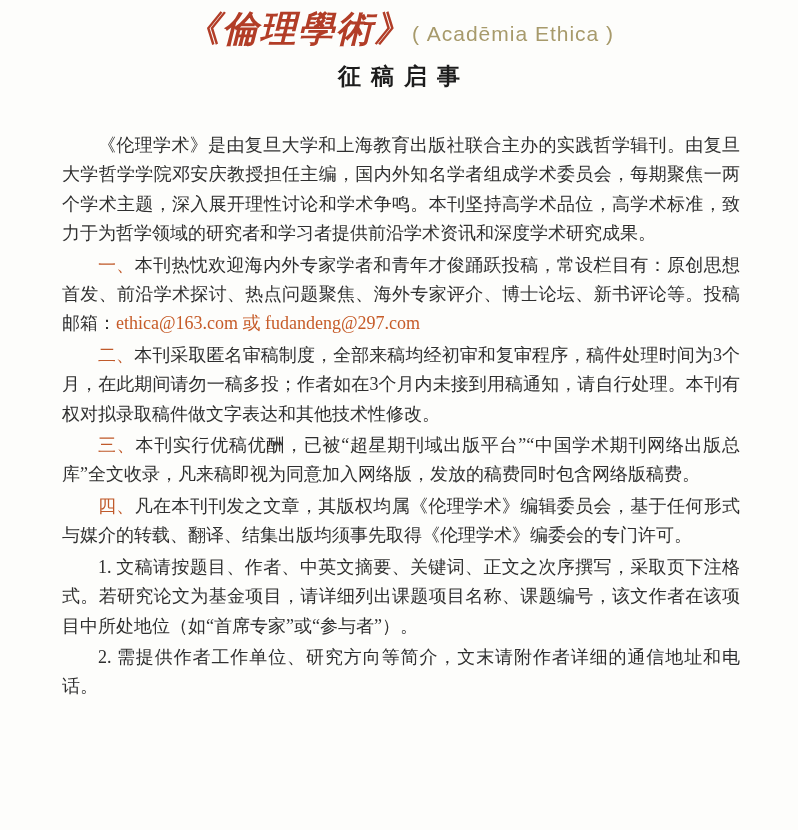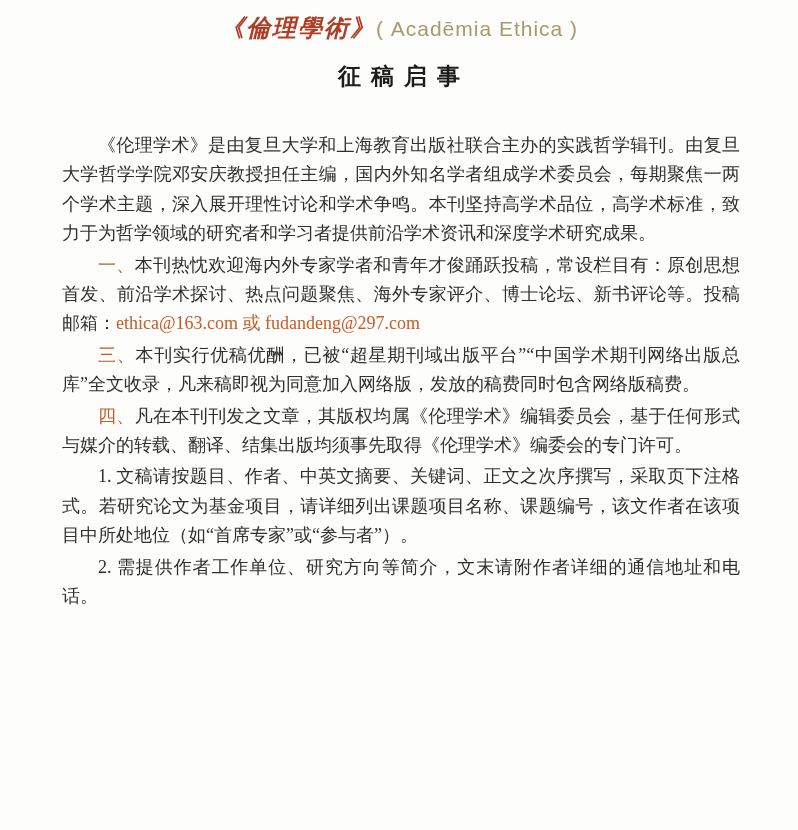--- a/index.html
+++ b/index.html
@@ -24,21 +24,21 @@
     overflow: hidden;
     box-sizing: border-box;
   }
   .masthead {
     text-align: center;
     padding-top: 5px;
     white-space: nowrap;
   }
   .title-zh {
     font-family: "DejaVu Serif", "Liberation Serif", serif;
-    font-size: 24px;
+    font-size: 36px;
     line-height: 46px;
     font-weight: bold;
     font-style: italic;
     letter-spacing: 2px;
     color: var(--title-red);
   }
   .title-latin {
     font-family: Liberation Sans, sans-serif;
     font-size: 21px;
     font-style: normal;
@@ -81,20 +81,21 @@
     <span class="title-zh">《倫理學術》</span><span class="title-latin">( Acadēmia Ethica )</span>
     <div class="heading">征稿启事</div>
   </div>
 
   <div class="body-text">
 
     <p class="para"><span>《伦理学术》是由复旦大学和上海教育出版社联合主办的实践哲学辑刊。由复旦大学哲学学院邓安庆教授担任主编，国内外知名学者组成学术委员会，每期聚焦一两个学术主题，深入展开理性讨论和学术争鸣。本刊坚持高学术品位，高学术标准，致力于为哲学领域的研究者和学习者提供前沿学术资讯和深度学术研究成果。</span></p>
 
     <p class="para"><span class="marker">一、</span><span>本刊热忱欢迎海内外专家学者和青年才俊踊跃投稿，常设栏目有：原创思想首发、前沿学术探讨、热点问题聚焦、海外专家评介、博士论坛、新书评论等。投稿邮箱：</span><span class="email">ethica@163.com</span><span class="conj"> 或 </span><span class="email">fudandeng@297.com</span></p>
 
+    <p class="para"><span class="marker">二、</span><span>本刊采取匿名审稿制度，全部来稿均经初审和复审程序，稿件处理时间为3个月，在此期间请勿一稿多投；作者如在3个月内未接到用稿通知，请自行处理。本刊有权对拟录取稿件做文字表达和其他技术性修改。</span></p>
 
     <p class="para"><span class="marker">三、</span><span>本刊实行优稿优酬，已被“超星期刊域出版平台”“中国学术期刊网络出版总库”全文收录，凡来稿即视为同意加入网络版，发放的稿费同时包含网络版稿费。</span></p>
 
     <p class="para"><span class="marker">四、</span><span>凡在本刊刊发之文章，其版权均属《伦理学术》编辑委员会，基于任何形式与媒介的转载、翻译、结集出版均须事先取得《伦理学术》编委会的专门许可。</span></p>
 
 
     <p class="para"><span>1. 文稿请按题目、作者、中英文摘要、关键词、正文之次序撰写，采取页下注格式。若研究论文为基金项目，请详细列出课题项目名称、课题编号，该文作者在该项目中所处地位（如“首席专家”或“参与者”）。</span></p>
 
     <p class="para"><span>2. 需提供作者工作单位、研究方向等简介，文末请附作者详细的通信地址和电话。</span></p>
 

